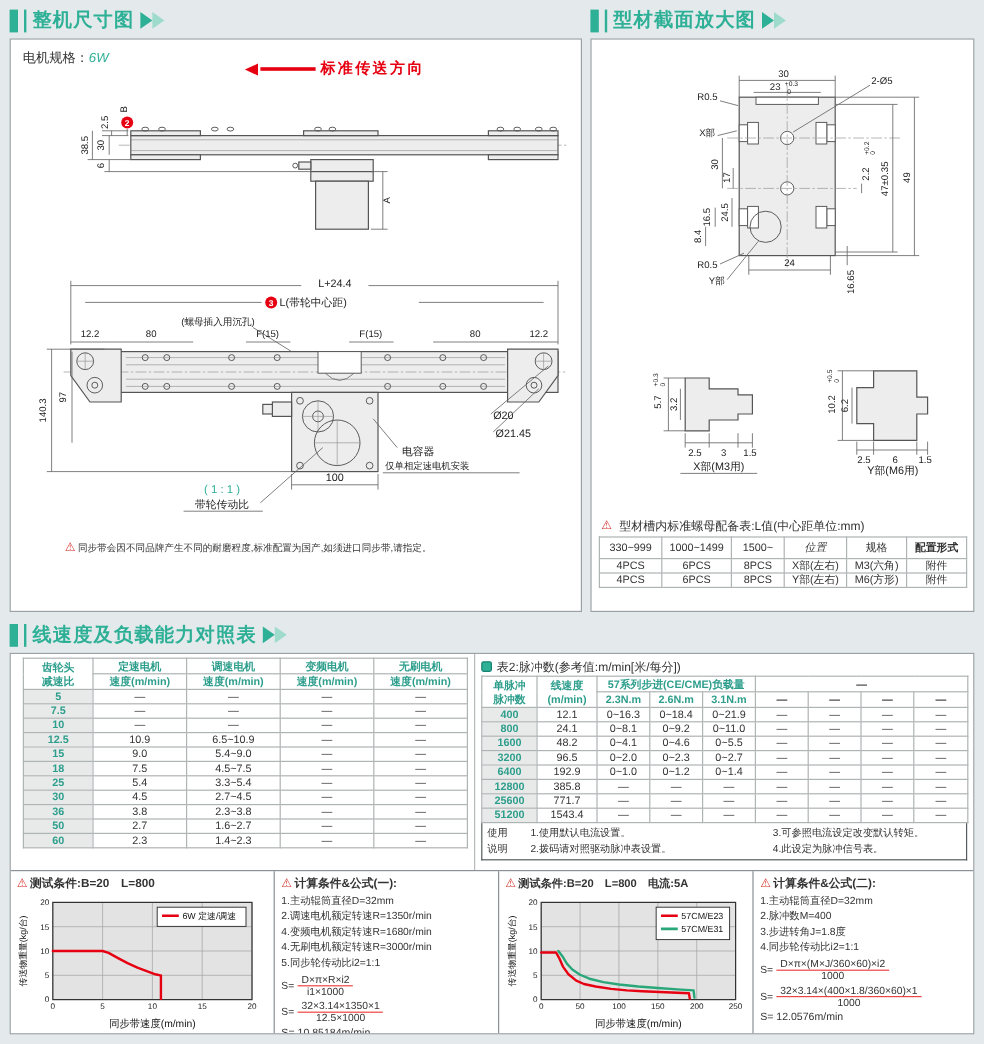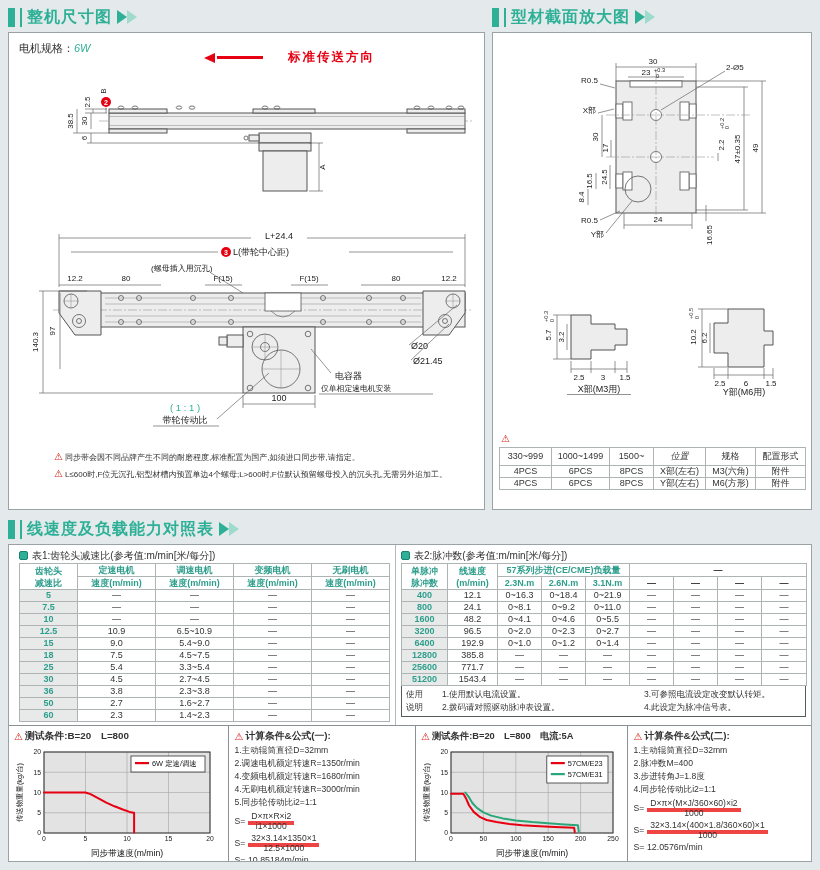--- a/index.html
+++ b/index.html
@@ -12,41 +12,41 @@
   .hdr .bar2{width:2px;height:19px;background:var(--teal);}
   .hdr .t{font-size:16px;font-weight:bold;color:var(--teal);letter-spacing:1px;white-space:nowrap;}
   .tri-solid{width:0;height:0;border-left:10px solid var(--teal);border-top:7px solid transparent;border-bottom:7px solid transparent;}
   .tri-open{width:0;height:0;border-left:10px solid #9edbcd;border-top:7px solid transparent;border-bottom:7px solid transparent;margin-left:-5px;}
   .panel{position:absolute;background:#fff;border:1px solid #9aa2a6;}
   .spec{position:absolute;left:10px;top:8px;font-size:11px;color:#333;}
   .teal-txt{color:var(--teal);font-style:italic;}
   .dir-arrow{position:absolute;left:195px;top:16px;display:flex;align-items:center;gap:2px;}
   .dir-arrow .tri{width:0;height:0;border-right:11px solid var(--brightred);border-top:5px solid transparent;border-bottom:5px solid transparent;}
   .dir-arrow .shaft{width:46px;height:3px;background:var(--brightred);}
-  .dir-arrow .txt{color:var(--brightred);font-weight:bold;font-size:12.5px;margin-left:23px;letter-spacing:2px;white-space:nowrap;}
+  .dir-arrow .txt{color:var(--brightred);font-weight:bold;font-size:12.5px;margin-left:2px;letter-spacing:2px;white-space:nowrap;}
   .notes{position:absolute;left:8px;top:416px;font-size:8px;color:#333;line-height:16px;white-space:nowrap;margin-left:37px;}
   .warn{color:var(--red);font-size:10px;margin-right:2px;font-weight:bold;}
   .ttl{display:flex;align-items:center;gap:4px;font-size:10px;color:#333;height:15px;white-space:nowrap;}
   .sq{width:9px;height:9px;background:var(--teal);border:1px solid #17826f;border-radius:2px;flex:0 0 auto;}
   table{border-collapse:collapse;table-layout:fixed;}
   .grid{border:1px solid #565c5e;}
   .grid th,.grid td{border:1px solid #aeb3b3;font-size:9px;text-align:center;padding:0;height:12px;line-height:11px;color:#333;background:#fff;font-weight:normal;overflow:hidden;white-space:nowrap;}
   .grid th{color:var(--tealtxt);font-weight:bold;height:13px;}
   .grid td.rowhead{background:#e8eaea;color:var(--tealtxt);font-weight:bold;}
   .usage{display:flex;border:1px solid #565c5e;border-top:none;font-size:8.5px;color:#333;padding:2px 4px;gap:6px;align-items:center;}
   .usage .lbl{width:30px;line-height:13px;flex:0 0 auto;}
   .usage .col{line-height:13px;white-space:nowrap;}
   .bottom-row{position:absolute;left:0;top:180px;right:0;bottom:0;display:flex;border-top:1px solid #8a9196;}
   .bcell{height:100%;padding:3px 5px;overflow:hidden;}
   .bcell + .bcell{border-left:1px solid #8a9196;}
   .btitle{display:flex;align-items:center;font-size:9.8px;font-weight:bold;color:#333;white-space:nowrap;height:15px;}
   .calc-lines{font-size:8.6px;color:#333;line-height:13px;white-space:nowrap;}
   .frow{display:flex;align-items:center;gap:3px;font-size:8.6px;color:#333;margin-top:2px;white-space:nowrap;}
   .frac{display:inline-block;text-align:center;}
-  .frac .num{border-bottom:4px solid #ef4444;padding:0 3px;text-align:right;}
+  .frac .num{border-bottom:1px solid #ef4444;padding:0 3px;text-align:right;}
   .result{font-size:8.8px;color:#333;margin-top:2px;}
   .vdiv{position:absolute;width:1px;background:#b5b9bb;}
   svg text{font-family:"Liberation Sans","DejaVu Sans",sans-serif;}
   .dt{font-size:8px;fill:#222;}
   .dt9{font-size:9px;fill:#222;}
   .tol{font-size:5.6px;fill:#222;}
   .part{fill:#ededed;stroke:#555;stroke-width:1;}
   .white{fill:#fff;stroke:#555;stroke-width:0.8;}
   .cl{stroke:#999;stroke-width:0.6;stroke-dasharray:9 2 2 2;fill:none;}
   .d{stroke:#666;stroke-width:0.7;fill:none;}
@@ -214,21 +214,20 @@
     <line class="d" x1="140" y1="199" x2="206" y2="199"></line>
     <line class="d" x1="204" y1="192" x2="256" y2="146"></line>
     <text class="dt9" x="398" y="122" text-anchor="start">Ø20</text>
     <line class="d" x1="396" y1="118" x2="444" y2="78"></line>
     <text class="dt9" x="400" y="137" text-anchor="start">Ø21.45</text>
     <line class="d" x1="398" y1="133" x2="436" y2="97"></line>
   </svg>
 
   <div class="notes">
     <div><span class="warn">⚠</span><span>同步带会因不同品牌产生不同的耐磨程度,标准配置为国产,如须进口同步带,请指定。</span></div>
-    <div><span class="warn">⚠</span><span>L≤600时,F位无沉孔,铝型材槽内预置单边4个螺母;L&gt;600时,F位默认预留螺母投入的沉头孔,无需另外追加工。</span></div>
   </div>
 </div>
 
 <div class="hdr" style="left:492px;top:6px;">
   <span class="bar"></span>
     <span class="bar2"></span>
   <span class="t">型材截面放大图</span>
   <span class="tri-solid"></span>
     <span class="tri-open"></span>
 </div>
@@ -342,38 +341,39 @@
     <line class="d" x1="106" y1="96" x2="115" y2="96"></line>
       <line class="d" x1="115" y1="89" x2="115" y2="100"></line>
     <text class="dt" x="62" y="107" text-anchor="middle">2.5</text>
     <text class="dt" x="88" y="107" text-anchor="middle">6</text>
     <text class="dt" x="113" y="107" text-anchor="middle">1.5</text>
     <text class="dt9" x="86" y="116" text-anchor="middle">Y部(M6用)</text>
   </svg>
 
   <div style="position:absolute;left:8px;top:398px;" class="ttl">
     <span class="warn">⚠</span>
+    <span>型材槽内标准螺母配备表:L值(中心距单位:mm)</span>
   </div>
   <table class="grid" style="position:absolute;left:6px;top:414px;width:306px;">
     <colgroup>
         <col style="width:52px">
         <col style="width:58px">
         <col style="width:44px">
         <col style="width:52px">
         <col style="width:50px">
         <col style="width:50px">
       </colgroup>
     <thead>
       <tr>
         <th style="color:#333;font-weight:normal;height:18px;">330~999</th>
         <th style="color:#333;font-weight:normal;">1000~1499</th>
         <th style="color:#333;font-weight:normal;">1500~</th>
         <th style="color:#333;font-weight:normal;font-style:italic;">位置</th>
         <th style="color:#333;font-weight:normal;">规格</th>
-        <th style="color:#333;font-weight:normal;">配置形式</th>
+        <th style="color:#333;font-weight:bold;">配置形式</th>
       </tr>
     </thead>
     <tbody id="nutbody">
         <tr>
           <td>4PCS</td>
           <td>6PCS</td>
           <td>8PCS</td>
           <td>X部(左右)</td>
           <td>M3(六角)</td>
           <td>附件</td>
@@ -395,24 +395,20 @@
     <span class="bar2"></span>
   <span class="t">线速度及负载能力对照表</span>
   <span class="tri-solid"></span>
     <span class="tri-open"></span>
 </div>
 
 <div class="panel" style="left:8px;top:544px;width:804px;height:318px;">
   <div class="vdiv" style="left:386px;top:0;height:180px;"></div>
 
   <div style="position:absolute;left:10px;top:3px;width:372px;">
-    <div class="ttl">
-      <span class="sq"></span>
-      <span>表1:齿轮头减速比(参考值:m/min[米/每分])</span>
-    </div>
     <table class="grid" style="width:312px;">
       <colgroup>
           <col style="width:58px">
           <col style="width:78px">
           <col style="width:78px">
           <col style="width:78px">
           <col style="width:78px">
         </colgroup>
       <thead>
         <tr>

